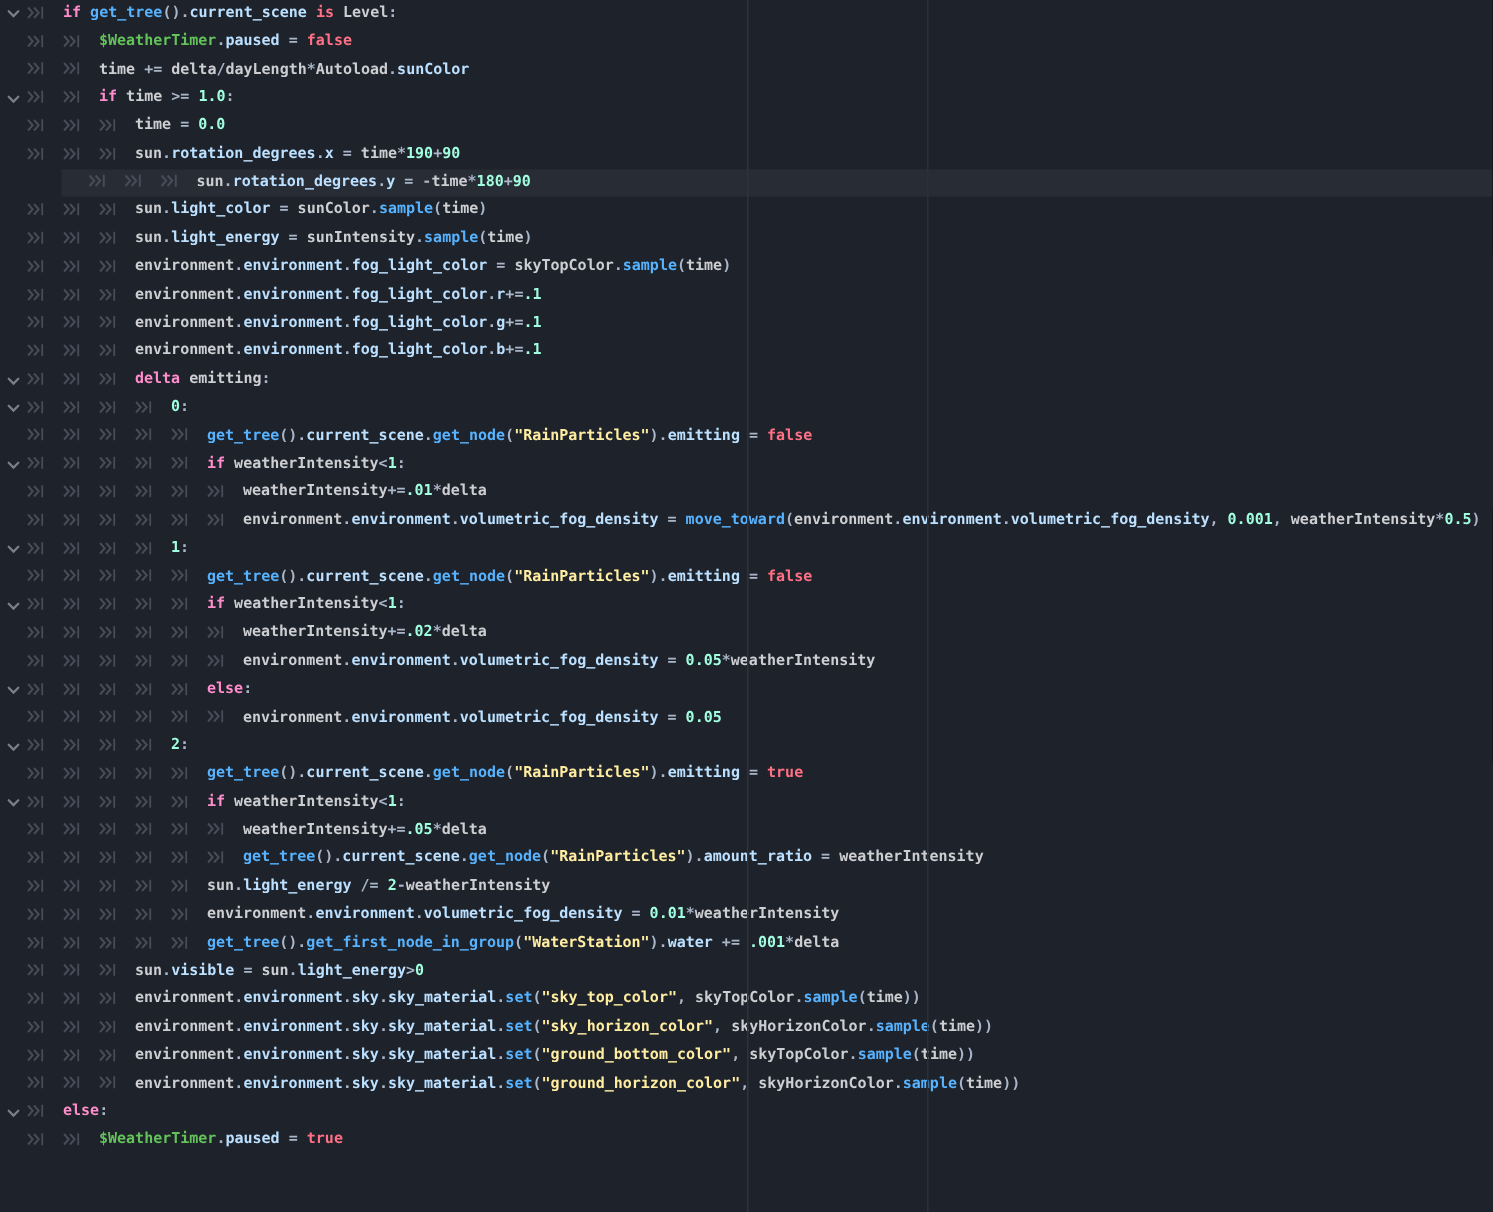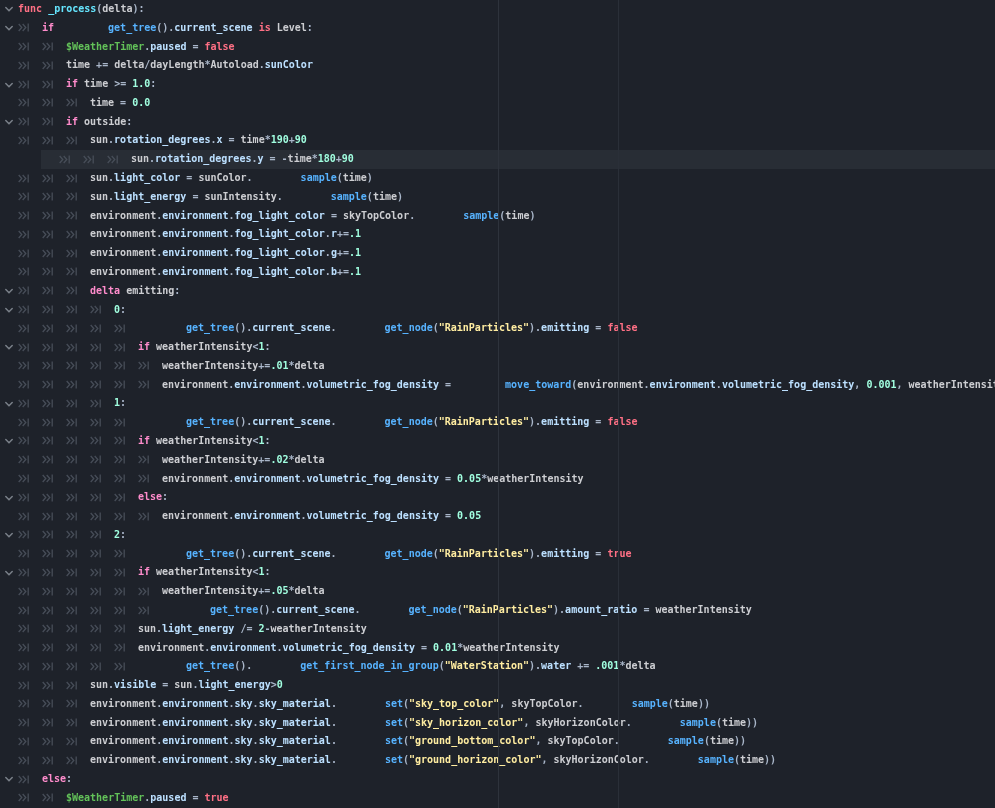--- a/index.html
+++ b/index.html
@@ -31,43 +31,40 @@
     display:inline-flex;align-items:center;justify-content:center;
     width:13px;color:var(--c-fold,#7a8089);cursor:pointer;z-index:4;
   }
   .tab{
     display:inline-block;width:24px;
     color:var(--c-tab,#474d58);
   }
   .tab svg,.fold svg{vertical-align:middle;}
   .tok-k{color:var(--c-k,#ff7085);}
   .tok-c{color:var(--c-c,#ff8ccc);margin-top:40px;}
-  .tok-f{color:var(--c-f,#57b3ff);margin-left:48px;}
+  .tok-f{color:var(--c-f,#57b3ff);}
   .tok-d{color:var(--c-d,#66e6ff);}
   .tok-m{color:var(--c-m,#bce0ff);}
   .tok-n{color:var(--c-n,#a1ffe0);}
   .tok-s{color:var(--c-s,#ffeda1);}
   .tok-g{color:var(--c-g,#63c259);}
   .tok-t{color:var(--c-t,#cdced2);}
   .tok-o{color:var(--c-o,#a9b6c9);}
 </style>
 </head>
 <body>
 
 <div id="editor">
   <div id="guides">
       <div class="guideline" style="left: 498px; background: rgb(46, 51, 60);"></div>
       <div class="guideline" style="left: 618px; background: rgb(42, 47, 56);"></div>
     </div>
   <div id="lines">
       <div class="row"><span class="fold"><svg width="10" height="10" viewBox="0 0 10 10" fill="none" stroke="currentColor" stroke-width="1.5" stroke-linecap="round">
             <path d="M1.8 3.5 L5 6.7 L8.2 3.5"></path>
-          </svg></span><span class="code"><span class="tok-k">func</span><span class="tok-t"> </span><span class="tok-d">_process</span><span class="tok-o">(</span><span class="tok-t">delta</span><span class="tok-o">):</span></span></div>
-      <div class="row"><span class="fold"><svg width="10" height="10" viewBox="0 0 10 10" fill="none" stroke="currentColor" stroke-width="1.5" stroke-linecap="round">
-            <path d="M1.8 3.5 L5 6.7 L8.2 3.5"></path>
           </svg></span><span class="code"><span class="tab"><svg width="11" height="9" viewBox="0 0 11 9" fill="none" stroke="currentColor" stroke-width="1.3">
               <path d="M0.7 1 L3.8 4.5 L0.7 8"></path>
               <path d="M4.7 1 L7.8 4.5 L4.7 8"></path>
               <path d="M10.2 0.5 L10.2 8.5"></path>
             </svg></span><span class="tok-c">if</span><span class="tok-t"> </span><span class="tok-f">get_tree</span><span class="tok-o">().</span><span class="tok-m">current_scene</span><span class="tok-t"> </span><span class="tok-k">is</span><span class="tok-t"> Level</span><span class="tok-o">:</span></span></div>
       <div class="row"><span class="code"><span class="tab"><svg width="11" height="9" viewBox="0 0 11 9" fill="none" stroke="currentColor" stroke-width="1.3">
               <path d="M0.7 1 L3.8 4.5 L0.7 8"></path>
               <path d="M4.7 1 L7.8 4.5 L4.7 8"></path>
               <path d="M10.2 0.5 L10.2 8.5"></path>
             </svg></span><span class="tab"><svg width="11" height="9" viewBox="0 0 11 9" fill="none" stroke="currentColor" stroke-width="1.3">
@@ -101,31 +98,20 @@
               <path d="M10.2 0.5 L10.2 8.5"></path>
             </svg></span><span class="tab"><svg width="11" height="9" viewBox="0 0 11 9" fill="none" stroke="currentColor" stroke-width="1.3">
               <path d="M0.7 1 L3.8 4.5 L0.7 8"></path>
               <path d="M4.7 1 L7.8 4.5 L4.7 8"></path>
               <path d="M10.2 0.5 L10.2 8.5"></path>
             </svg></span><span class="tab"><svg width="11" height="9" viewBox="0 0 11 9" fill="none" stroke="currentColor" stroke-width="1.3">
               <path d="M0.7 1 L3.8 4.5 L0.7 8"></path>
               <path d="M4.7 1 L7.8 4.5 L4.7 8"></path>
               <path d="M10.2 0.5 L10.2 8.5"></path>
             </svg></span><span class="tok-t">time </span><span class="tok-o">=</span><span class="tok-t"> </span><span class="tok-n">0.0</span></span></div>
-      <div class="row"><span class="fold"><svg width="10" height="10" viewBox="0 0 10 10" fill="none" stroke="currentColor" stroke-width="1.5" stroke-linecap="round">
-            <path d="M1.8 3.5 L5 6.7 L8.2 3.5"></path>
-          </svg></span><span class="code"><span class="tab"><svg width="11" height="9" viewBox="0 0 11 9" fill="none" stroke="currentColor" stroke-width="1.3">
-              <path d="M0.7 1 L3.8 4.5 L0.7 8"></path>
-              <path d="M4.7 1 L7.8 4.5 L4.7 8"></path>
-              <path d="M10.2 0.5 L10.2 8.5"></path>
-            </svg></span><span class="tab"><svg width="11" height="9" viewBox="0 0 11 9" fill="none" stroke="currentColor" stroke-width="1.3">
-              <path d="M0.7 1 L3.8 4.5 L0.7 8"></path>
-              <path d="M4.7 1 L7.8 4.5 L4.7 8"></path>
-              <path d="M10.2 0.5 L10.2 8.5"></path>
-            </svg></span><span class="tok-c">if</span><span class="tok-t"> outside</span><span class="tok-o">:</span></span></div>
       <div class="row"><span class="code"><span class="tab"><svg width="11" height="9" viewBox="0 0 11 9" fill="none" stroke="currentColor" stroke-width="1.3">
               <path d="M0.7 1 L3.8 4.5 L0.7 8"></path>
               <path d="M4.7 1 L7.8 4.5 L4.7 8"></path>
               <path d="M10.2 0.5 L10.2 8.5"></path>
             </svg></span><span class="tab"><svg width="11" height="9" viewBox="0 0 11 9" fill="none" stroke="currentColor" stroke-width="1.3">
               <path d="M0.7 1 L3.8 4.5 L0.7 8"></path>
               <path d="M4.7 1 L7.8 4.5 L4.7 8"></path>
               <path d="M10.2 0.5 L10.2 8.5"></path>
             </svg></span><span class="tab"><svg width="11" height="9" viewBox="0 0 11 9" fill="none" stroke="currentColor" stroke-width="1.3">
               <path d="M0.7 1 L3.8 4.5 L0.7 8"></path>

